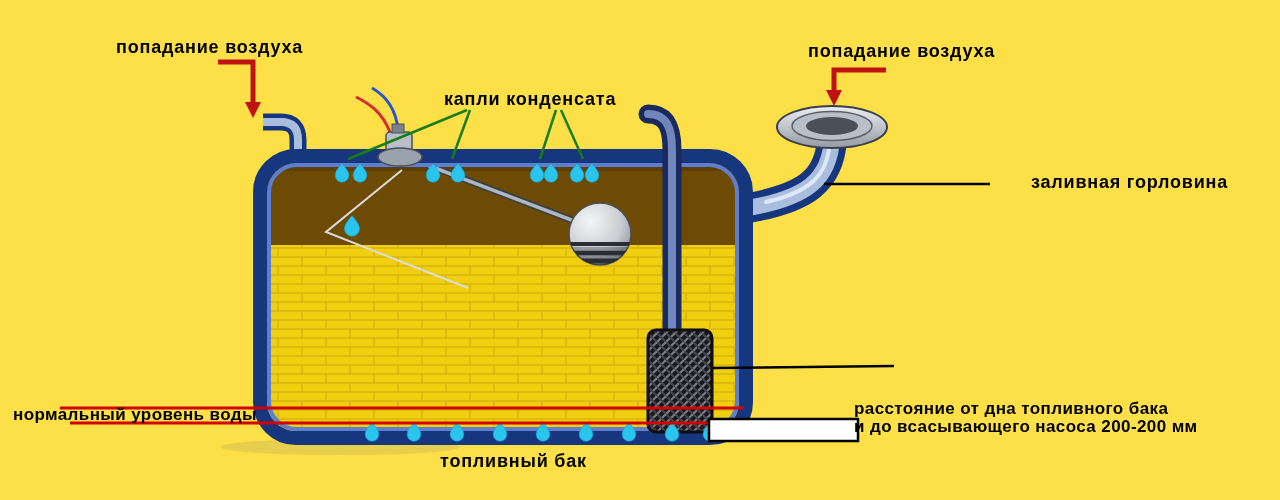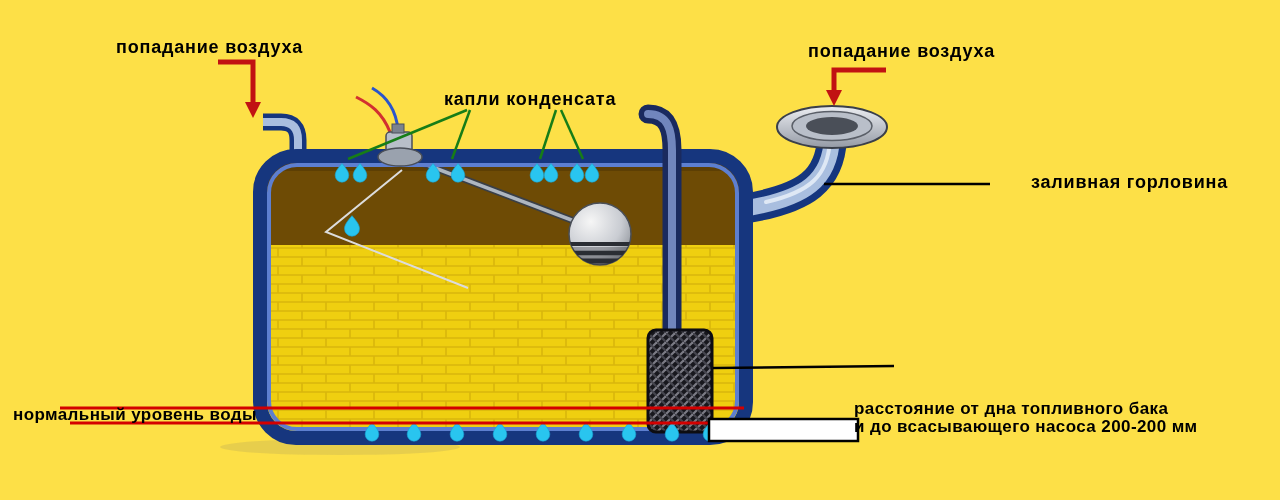--- a/index.html
+++ b/index.html
@@ -168,14 +168,15 @@
 
 
 
   <div class="lbl sm" style="left:13px; top:406px;">нормальный уровень воды</div>
 
   <div class="lbl sm distance" style="left:854px; top:400px;">
     <div>расстояние от дна топливного бака</div>
     <div>и до всасывающего насоса 200-200 мм</div>
   </div>
 
+  <div class="lbl" style="left:440px; top:452px;">топливный бак</div>
 
 </div>
 
 </body></html>

